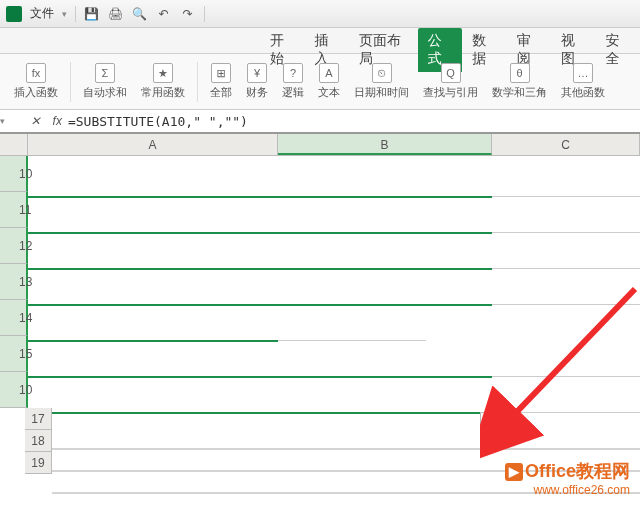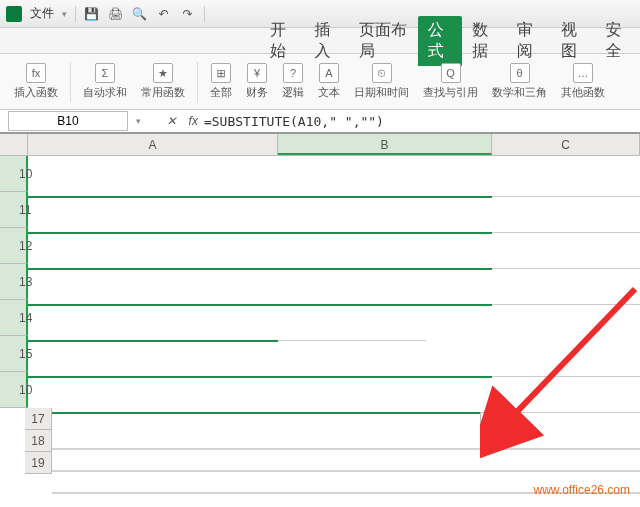--- a/index.html
+++ b/index.html
@@ -7,21 +7,21 @@
 
 
 .titlebar { height: 28px; background: linear-gradient(#f8f8f8,#e8e8e8); display: flex; align-items: center; padding: 5px 6px; border-bottom: 1px solid #ccc; font-size: 12px; color: #444; gap: 8px; }
 .titlebar .logo { width: 16px; height: 16px; background: #0a7b3e; border-radius: 2px; }
 .titlebar .file-lbl { color: #333; }
 .titlebar .drop { font-size: 9px; color: #888; }
 .titlebar .sep { width: 1px; height: 16px; background: #ccc; }
 .titlebar .qicon { width: 16px; height: 16px; display: flex; align-items: center; justify-content: center; color: #555; }
 
 
-.ribbontabs { height: 26px; background: #f5f5f5; display: flex; align-items: center; font-size: 16px; color: #444; padding-left: 260px; border-bottom: 1px solid #d0d0d0; }
+.ribbontabs { height: 26px; background: #f5f5f5; display: flex; align-items: flex-start; font-size: 14px; color: #444; padding-left: 260px; border-bottom: 1px solid #d0d0d0; }
 .ribbontabs .tab { padding: 4px 10px; cursor: pointer; }
 .ribbontabs .tab.active { background: #1a8e4a; color: #fff; border-radius: 2px 2px 0 0; }
 
 
 .ribbon { height: 56px; background: #f9f9f9; border-bottom: 1px solid #ccc; display: flex; align-items: center; padding: 0 8px; gap: 2px; font-size: 11px; color: #555; }
 .rgroup { display: flex; flex-direction: column; align-items: center; justify-content: center; padding: 0 6px; gap: 2px; cursor: pointer; }
 .rgroup .ricon { width: 20px; height: 20px; border: 1px solid #aaa; border-radius: 2px; display: flex; align-items: center; justify-content: center; font-size: 11px; color: #666; background: #fff; }
 .rgroup .rlabel { white-space: nowrap; }
 .rsep { width: 1px; height: 40px; background: #ddd; margin: 0 4px; }
 
@@ -141,23 +141,20 @@
     <div class="ricon">θ</div>
     <div class="rlabel">数学和三角</div>
   </div>
   <div class="rgroup">
     <div class="ricon">…</div>
     <div class="rlabel">其他函数</div>
   </div>
 </div>
 
 <div class="fbar">
-  <div class="namebox">
-    <input value="B10" style="">
-  </div>
   <span class="drop2">▾</span>
   <span class="fxicon">✕</span>
   <span class="fxicon">fx</span>
   <div class="formula">=SUBSTITUTE(A10," ","")</div>
 </div>
 
 <div class="sheet">
   <div class="colheads">
     <div class="corner"></div>
     <div class="colhead colA">A</div>
@@ -236,14 +233,15 @@
     <defs>
         <marker id="ah" markerWidth="12" markerHeight="12" refX="2" refY="6" orient="auto">
       <path d="M0,0 L12,6 L0,12 Z" fill="#ef2b2b"></path>
         </marker>
       </defs>
     <line x1="155" y1="5" x2="30" y2="135" stroke="#ef2b2b" stroke-width="6" marker-end="url(#ah)"></line>
   </svg>
 </div>
 
 <div class="watermark">
+  <div class="wm1"><span class="wmicon">▶</span><span>Office教程网</span></div>
   <div class="wm2">www.office26.com</div>
 </div>
 
 </body></html>

